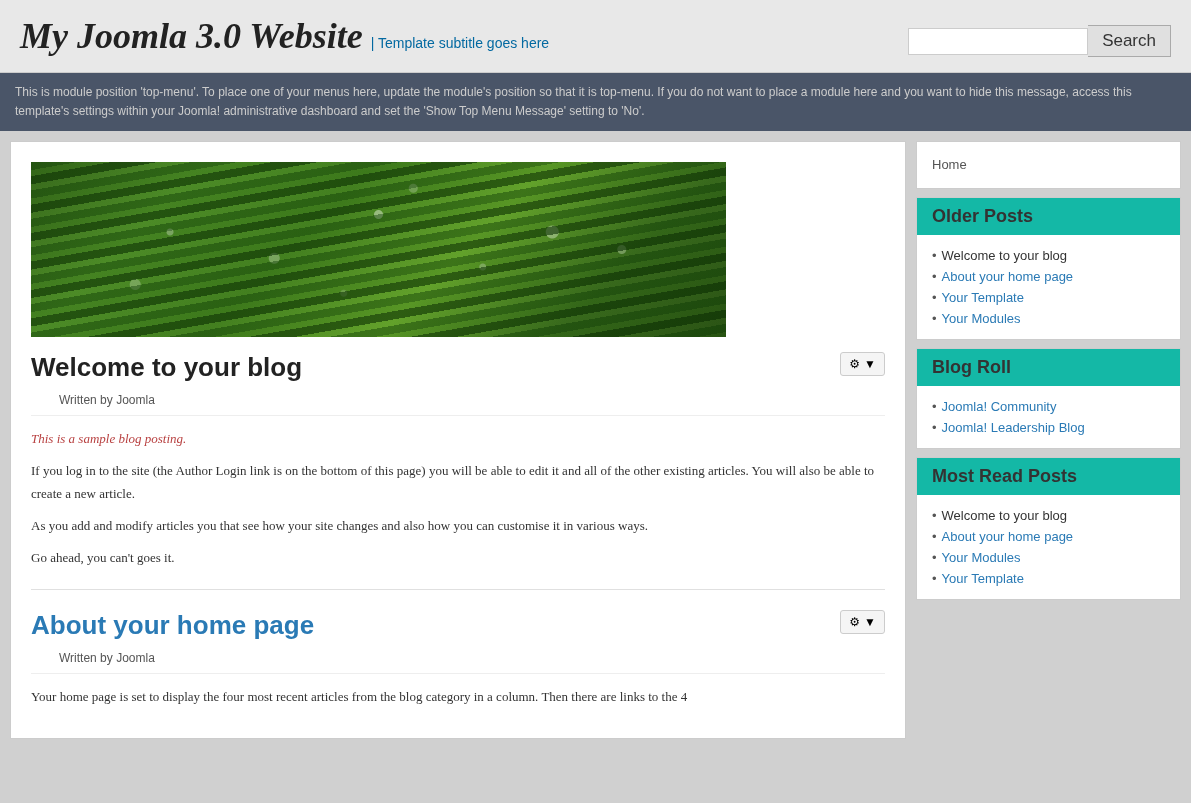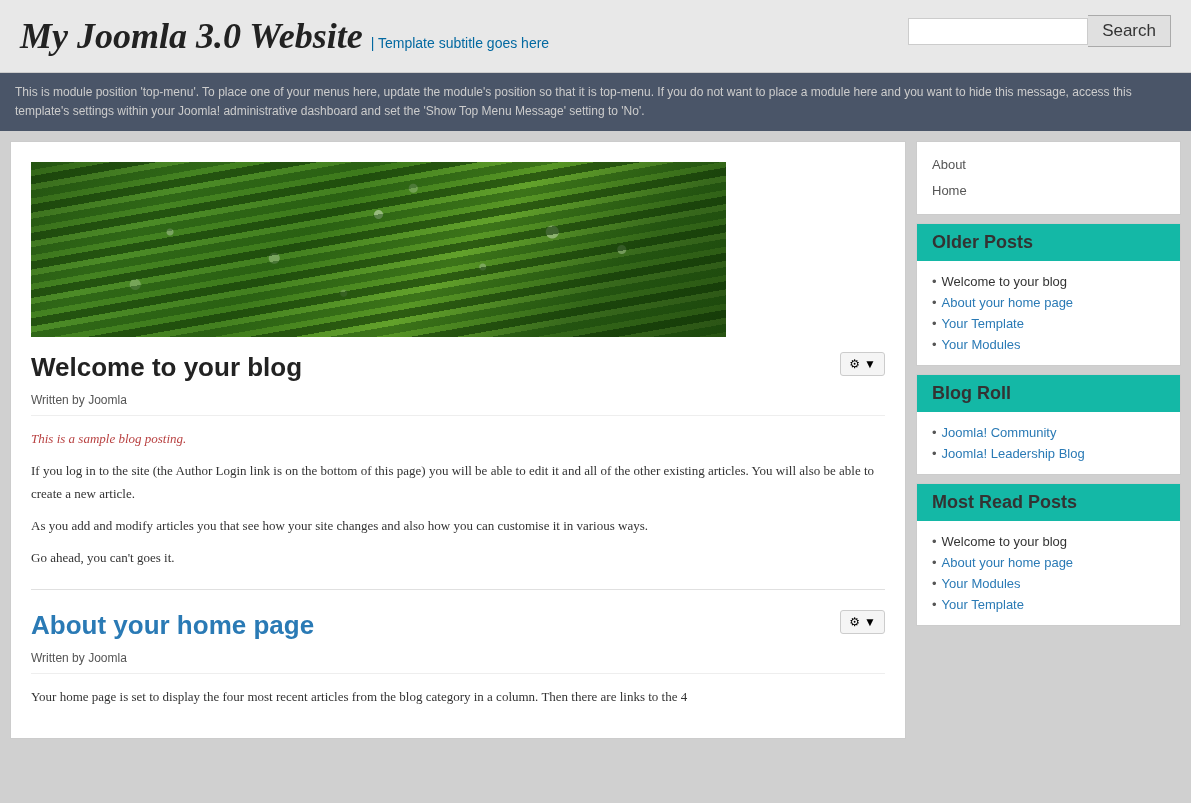--- a/index.html
+++ b/index.html
@@ -3,21 +3,21 @@
   <meta charset="utf-8">
   <style>
     * { margin: 0; padding: 0; box-sizing: border-box; }
     body { font-family: Arial, sans-serif; font-size: 13px; background: #d0d0d0; color: #333; }
 
     
     #header {
       background: #e8e8e8;
       padding: 15px 20px;
       display: flex;
-      align-items: flex-start;
+      align-items: flex-end;
       justify-content: space-between;
       border-bottom: 1px solid #ccc;
     }
     #header-left { display: flex; align-items: baseline; gap: 8px; }
     #site-title {
       font-family: 'Georgia', serif;
       font-size: 36px;
       font-style: italic;
       color: #222;
       font-weight: bold;
@@ -117,21 +117,21 @@
       color: #2a7ab5;
       cursor: pointer;
     }
     .article-meta {
       font-size: 12px;
       color: #888;
       margin-bottom: 12px;
       padding-bottom: 8px;
       border-bottom: 1px solid #eee;
     }
-    .article-meta span { color: #555; }
+    .article-meta span { color: #555; margin-left: 28px; }
 
     
     .gear-btn {
       float: right;
       background: #f5f5f5;
       border: 1px solid #ccc;
       border-radius: 3px;
       padding: 4px 8px;
       cursor: pointer;
       font-size: 12px;
@@ -270,21 +270,20 @@
       <div class="article-body">
         <p>Your home page is set to display the four most recent articles from the blog category in a column. Then there are links to the 4</p>
       </div>
     </div>
 
   </div>
 
   <div id="sidebar">
 
     <div class="sidebar-nav">
-      <a href="#">About</a>
       <a href="#">Home</a>
     </div>
 
     <div class="sidebar-box">
       <div class="sidebar-box-header">Older Posts</div>
       <div class="sidebar-box-body">
         <ul>
           <li>
             <span class="plain">Welcome to your blog</span>
           </li>

